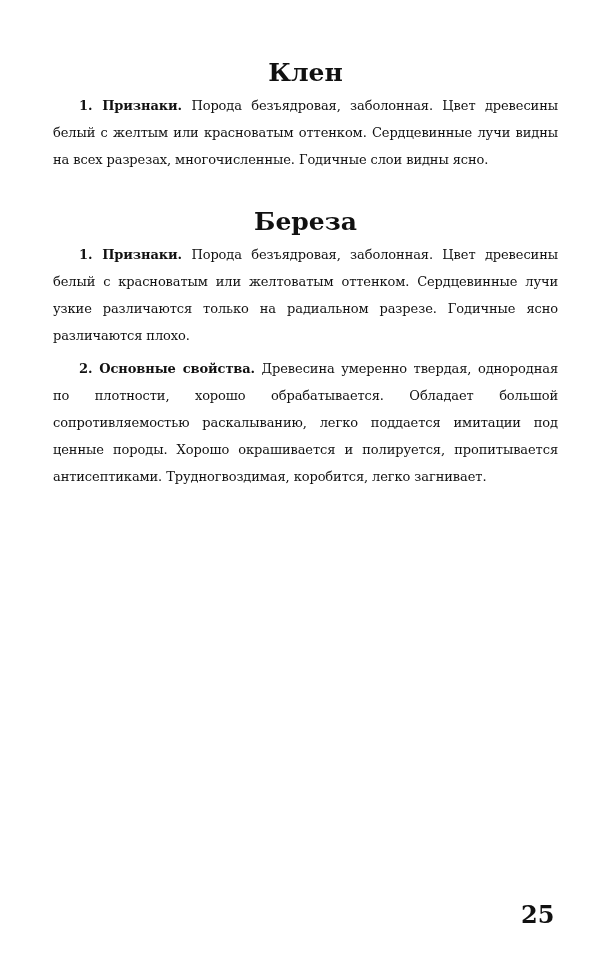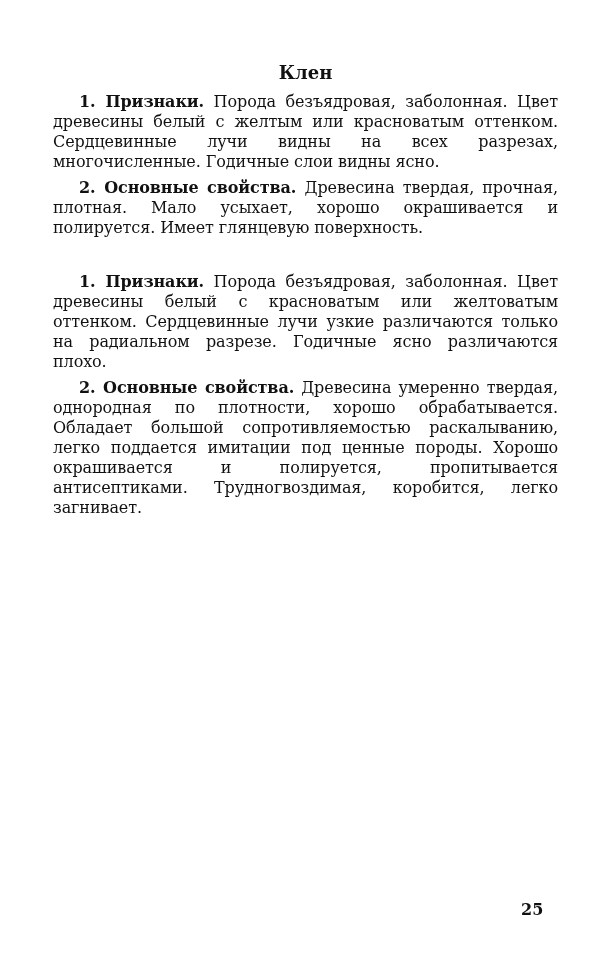--- a/index.html
+++ b/index.html
@@ -17,63 +17,63 @@
     }
     .page {
       position: absolute;
       left: 53px;
       top: 58px;
       width: 505px;
     }
     .section-title {
       text-align: center;
       font-weight: bold;
-      font-size: 18px;
+      font-size: 25px;
       line-height: 30px;
       margin: 0 0 4px 0;
     }
     .para {
-      font-size: 16px;
-      line-height: 20px;
+      font-size: 13px;
+      line-height: 27px;
       text-align: justify;
       text-indent: 26px;
       margin: 0 0 6px 0;
       letter-spacing: -0.1px;
     }
     .para .lead {
       font-weight: bold;
     }
     .section-2 {
       margin-top: 34px;
     }
     .page-number {
       position: absolute;
       left: 521px;
       top: 900px;
       font-weight: bold;
-      font-size: 16px;
+      font-size: 24px;
       font-family: "DejaVu Serif", "Liberation Serif", serif;
     }
   </style>
 </head>
 <body>
 
 <div class="page">
 
   <div class="section">
     <h2 class="section-title">Клен</h2>
 
     <p class="para"><span class="lead">1. Признаки.</span><span> Порода безъядровая, заболонная. Цвет древесины белый с желтым или красноватым оттенком. Сердцевинные лучи видны на всех разрезах, многочисленные. Годичные слои видны ясно.</span></p>
 
-    <p class="para"><span class="lead">2. Основные свойства.</span><span> Древесина твердая, прочная, плотная. Мало усыхает, хорошо окрашивается и полируется. Имеет глянцевую поверхность.</span></p>
 
 
   </div>
 
   <div class="section section-2">
+    <h2 class="section-title">Береза</h2>
 
     <p class="para"><span class="lead">1. Признаки.</span><span> Порода безъядровая, заболонная. Цвет древесины белый с красноватым или желтоватым оттенком. Сердцевинные лучи узкие различаются только на радиальном разрезе. Годичные ясно различаются плохо.</span></p>
 
     <p class="para"><span class="lead">2. Основные свойства.</span><span> Древесина умеренно твердая, однородная по плотности, хорошо обрабатывается. Обладает большой сопротивляемостью раскалыванию, легко поддается имитации под ценные породы. Хорошо окрашивается и полируется, пропитывается антисептиками. Трудногвоздимая, коробится, легко загнивает.</span></p>
   </div>
 
 </div>
 
 <div class="page-number">25</div>
 

